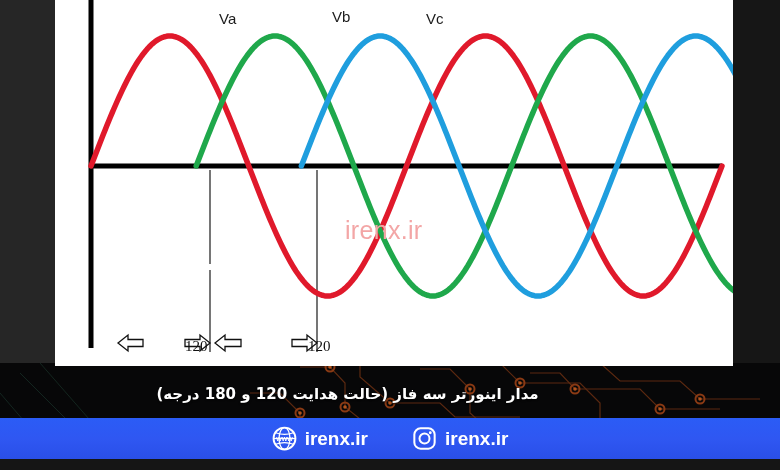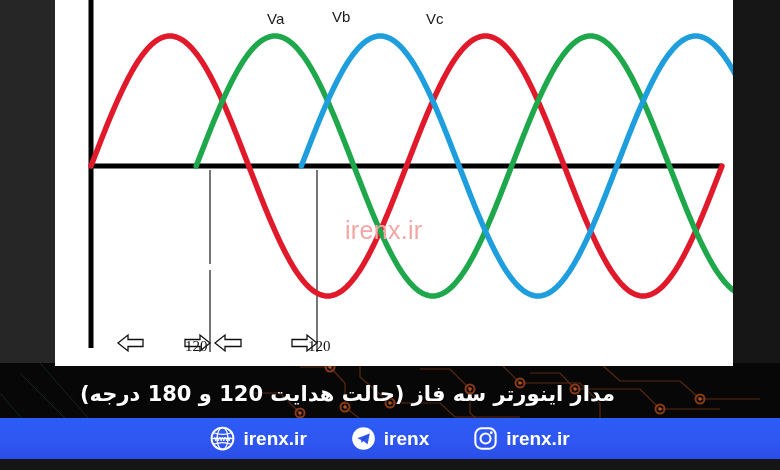--- a/index.html
+++ b/index.html
@@ -36,36 +36,36 @@
     position:absolute; left:290px; top:216px;
     font-size:25px; color:#f3a6a6; letter-spacing:.3px;
     font-family:"Liberation Sans", sans-serif;
     pointer-events:none;
   }
 
   .wave-label {
     position:absolute; font-size:15px; color:#1b1b1b;
     font-family:"Liberation Sans", sans-serif;
   }
-  .wave-label.va { left:164px; top:10px;margin-left:48px; }
+  .wave-label.va { left:164px; top:10px; }
   .wave-label.vb { left:277px; top:8px; }
   .wave-label.vc { left:371px; top:10px; }
 
   .dim-text {
     position:absolute; font-size:15px; color:#111;
     font-family:"Liberation Serif", serif;
   }
   .dim-text.d1 { left:130px; top:338px; }
   .dim-text.d2 { left:253px; top:338px; }
 
   
   .caption {
     position:absolute; left:0; top:374px; width:648px; height:40px;
     display:flex; align-items:center; justify-content:center;
-    color:#ffffff; font-size:21px; font-weight:bold;
+    color:#ffffff; font-size:15px; font-weight:bold;
     direction:rtl;
     font-family:"DejaVu Sans", sans-serif;
     text-shadow:0 1px 2px rgba(0,0,0,.9);
     padding-left:47px;
   }
 
   
   .social-bar {
     position:absolute; left:0; top:418px; width:780px; height:41px;
     background:linear-gradient(180deg,#2b5cf6 0%,#2f57f2 50%,#2a4fe8 100%);
@@ -186,30 +186,20 @@
           <ellipse cx="16" cy="16" rx="7" ry="14" fill="none" stroke="#ffffff" stroke-width="1.6"></ellipse>
           <line x1="2" y1="16" x2="30" y2="16" stroke="#ffffff" stroke-width="1.6"></line>
           <path d="M4.5 8.5 Q16 13 27.5 8.5" fill="none" stroke="#ffffff" stroke-width="1.4"></path>
           <path d="M4.5 23.5 Q16 19 27.5 23.5" fill="none" stroke="#ffffff" stroke-width="1.4"></path>
           <text x="16" y="19" text-anchor="middle" font-size="9" font-family="Liberation Sans, sans-serif" font-weight="bold" fill="#ffffff">www</text>
         </svg>
       </span>
       <span class="slabel">irenx.ir</span>
     </div>
 
-    <div class="social-item">
-      <span>
-        <svg class="social-icon" viewBox="0 0 32 32">
-          <circle cx="16" cy="16" r="14.5" fill="#ffffff"></circle>
-          <path d="M8 15.6 L24 9.5 L21.3 23.4 L15.6 19.2 L13.2 21.6 L13.0 17.9 Z" fill="#2f57f2"></path>
-          <path d="M13.0 17.9 L24 9.5 L15.6 19.2 Z" fill="#2547c9"></path>
-        </svg>
-      </span>
-      <span class="slabel">irenx</span>
-    </div>
 
     <div class="social-item">
       <span>
         <svg class="social-icon" viewBox="0 0 32 32">
           <rect x="3" y="3" width="26" height="26" rx="8" ry="8" fill="none" stroke="#ffffff" stroke-width="2.6"></rect>
           <circle cx="16" cy="16" r="6.4" fill="none" stroke="#ffffff" stroke-width="2.6"></circle>
           <circle cx="23.4" cy="8.6" r="1.8" fill="#ffffff"></circle>
         </svg>
       </span>
       <span class="slabel">irenx.ir</span>

